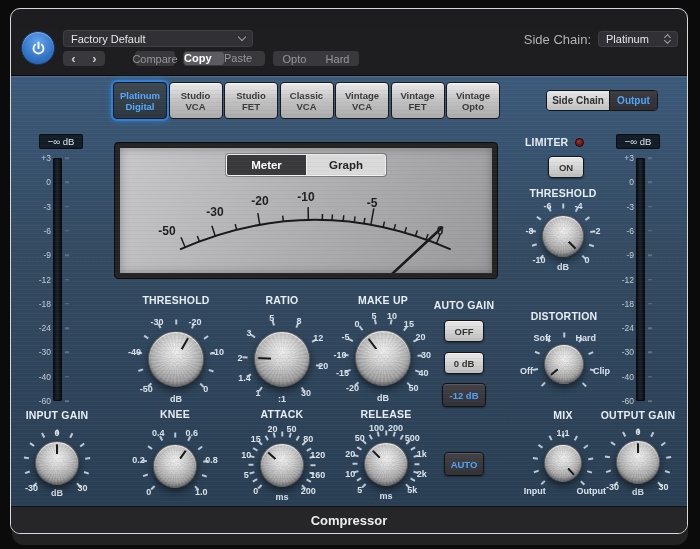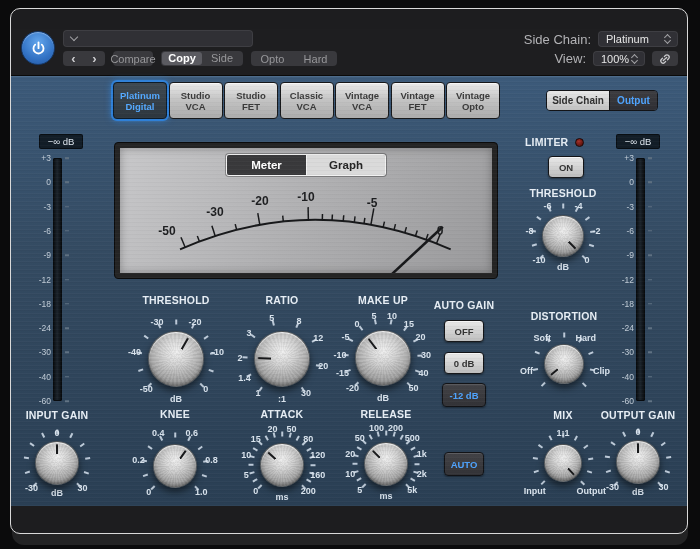--- a/index.html
+++ b/index.html
@@ -22,23 +22,23 @@
   .preset-select { position:absolute; left:52px; top:1px; width:190px; height:17px; }
   .select .flex1 { flex:1; }
   .chev { width:6px; height:6px; border-right:1.5px solid #a2a2a6; border-bottom:1.5px solid #a2a2a6; transform:rotate(45deg); margin-top:-3px; }
   .chev-updown { display:flex; flex-direction:column; align-items:center; gap:2px; }
   .chev-updown .up { width:5px; height:5px; border-right:1.3px solid #a2a2a6; border-top:1.3px solid #a2a2a6; transform:rotate(-45deg); margin-bottom:-2px; }
   .chev-updown .dn { width:5px; height:5px; border-right:1.3px solid #a2a2a6; border-bottom:1.3px solid #a2a2a6; transform:rotate(45deg); margin-top:-2px; }
   .hbtn { background:#39393d; border-radius:4px; color:#97979a; font-size:11px; display:flex; align-items:center; justify-content:center; height:15px; }
   .hrow2 { position:absolute; left:52px; top:22px; display:flex; gap:8px; align-items:center; }
   .arrow-grp { width:42px; display:flex; }
   .arrow-grp span { flex:1; text-align:center; color:#cfcfd2; font-size:13px; font-weight:700; line-height:13px; }
-  .compare { width:40px; }
+  .compare { width:40px;margin-left:22px; }
   .cp-grp { width:82px; display:flex; padding:1px; }
-  .cp-grp .seg { flex:1; text-align:center; line-height:13px; border-radius:3px; }
+  .cp-grp .seg { flex:1; text-align:left; line-height:13px; border-radius:3px; }
   .cp-grp .seg.on { background:#5b5b61; color:#fff; font-weight:700; }
   .ur-grp { width:86px; display:flex; }
   .ur-grp .seg { flex:1; text-align:center; }
   .hright1 { position:absolute; right:9px; top:2px; display:flex; align-items:center; gap:7px; }
   .hright2 { position:absolute; right:9px; top:22px; display:flex; align-items:center; gap:7px; }
   .hlabel { color:#b3b3b6; font-size:13px; }
   .sc-select { width:80px; height:16px; }
   .view-select { width:52px; height:15px; }
   .link-btn { width:26px; height:15px; background:#39393d; border-radius:4px; display:flex; align-items:center; justify-content:center; }
   
@@ -108,64 +108,46 @@
 
 
   <div class="header">
     <div class="power-btn">
       <svg width="17" height="17" viewBox="0 0 24 24">
         <path d="M12 3.5 v8" stroke="#fff" stroke-width="2.6" stroke-linecap="round" fill="none"></path>
         <path d="M7.3 6.6 a7.1 7.1 0 1 0 9.4 0" stroke="#fff" stroke-width="2.6" stroke-linecap="round" fill="none"></path>
       </svg>
     </div>
     <div class="select preset-select">
+      <span class="flex1">Factory Default</span>
       <i class="chev"></i>
     </div>
     <div class="hrow2">
       <div class="hbtn arrow-grp">
         <span>‹</span>
         <span>›</span>
       </div>
       <div class="hbtn compare">Compare</div>
       <div class="hbtn cp-grp">
         <span class="seg on">Copy</span>
-        <span class="seg">Side</span>
+        <span class="seg">Paste</span>
       </div>
       <div class="hbtn ur-grp">
         <span class="seg">Opto</span>
         <span class="seg">Hard</span>
       </div>
     </div>
     <div class="hright1">
       <span class="hlabel">Side Chain:</span>
       <div class="select sc-select">
         <span class="flex1">Platinum</span>
         <span class="chev-updown">
             <i class="up"></i>
             <i class="dn"></i>
           </span>
-      </div>
-    </div>
-    <div class="hright2">
-      <span class="hlabel">View:</span>
-      <div class="select view-select">
-        <span class="flex1">100%</span>
-        <span class="chev-updown">
-            <i class="up"></i>
-            <i class="dn"></i>
-          </span>
-      </div>
-      <div class="link-btn">
-        <svg width="14" height="12" viewBox="0 0 16 14">
-          <g fill="none" stroke="#c9c9cc" stroke-width="1.5" stroke-linecap="round">
-            <path d="M6 8.8 L10 5.2"></path>
-            <path d="M7.2 4.2 l1.2 -1.2 a2.6 2.6 0 0 1 3.7 3.7 l-1.2 1.2"></path>
-            <path d="M8.8 9.8 l-1.2 1.2 a2.6 2.6 0 0 1 -3.7 -3.7 l1.2 -1.2"></path>
-          </g>
-        </svg>
       </div>
     </div>
   </div>
 
   <div class="panel">
 
     <div class="models">
       <div class="model-btn selected">
         <span>Platinum</span>
           <span>Digital</span>
@@ -582,14 +564,15 @@
         <span class="klabel" style="left: 46px; top: 46px; transform: translate(-50%, -50%) rotate(-135deg) translateY(-36px) rotate(135deg);">-30</span>
         <span class="klabel" style="left: 46px; top: 46px; transform: translate(-50%, -50%) rotate(135deg) translateY(-36px) rotate(-135deg);">30</span>
         <span class="klabel" style="left: 46px; top: 46px; transform: translate(-50%, -50%) rotate(180deg) translateY(-30px) rotate(-180deg);">dB</span>
         <div class="kdisc" style="height: 44px; width: 44px; top: 24px; left: 24px;">
           <div class="kptr" style="transform: rotate(0deg);"></div>
         </div>
       </div>
 
   </div>
 
+  <div class="bottombar">Compressor</div>
 
 </div>
 
 </body></html>

